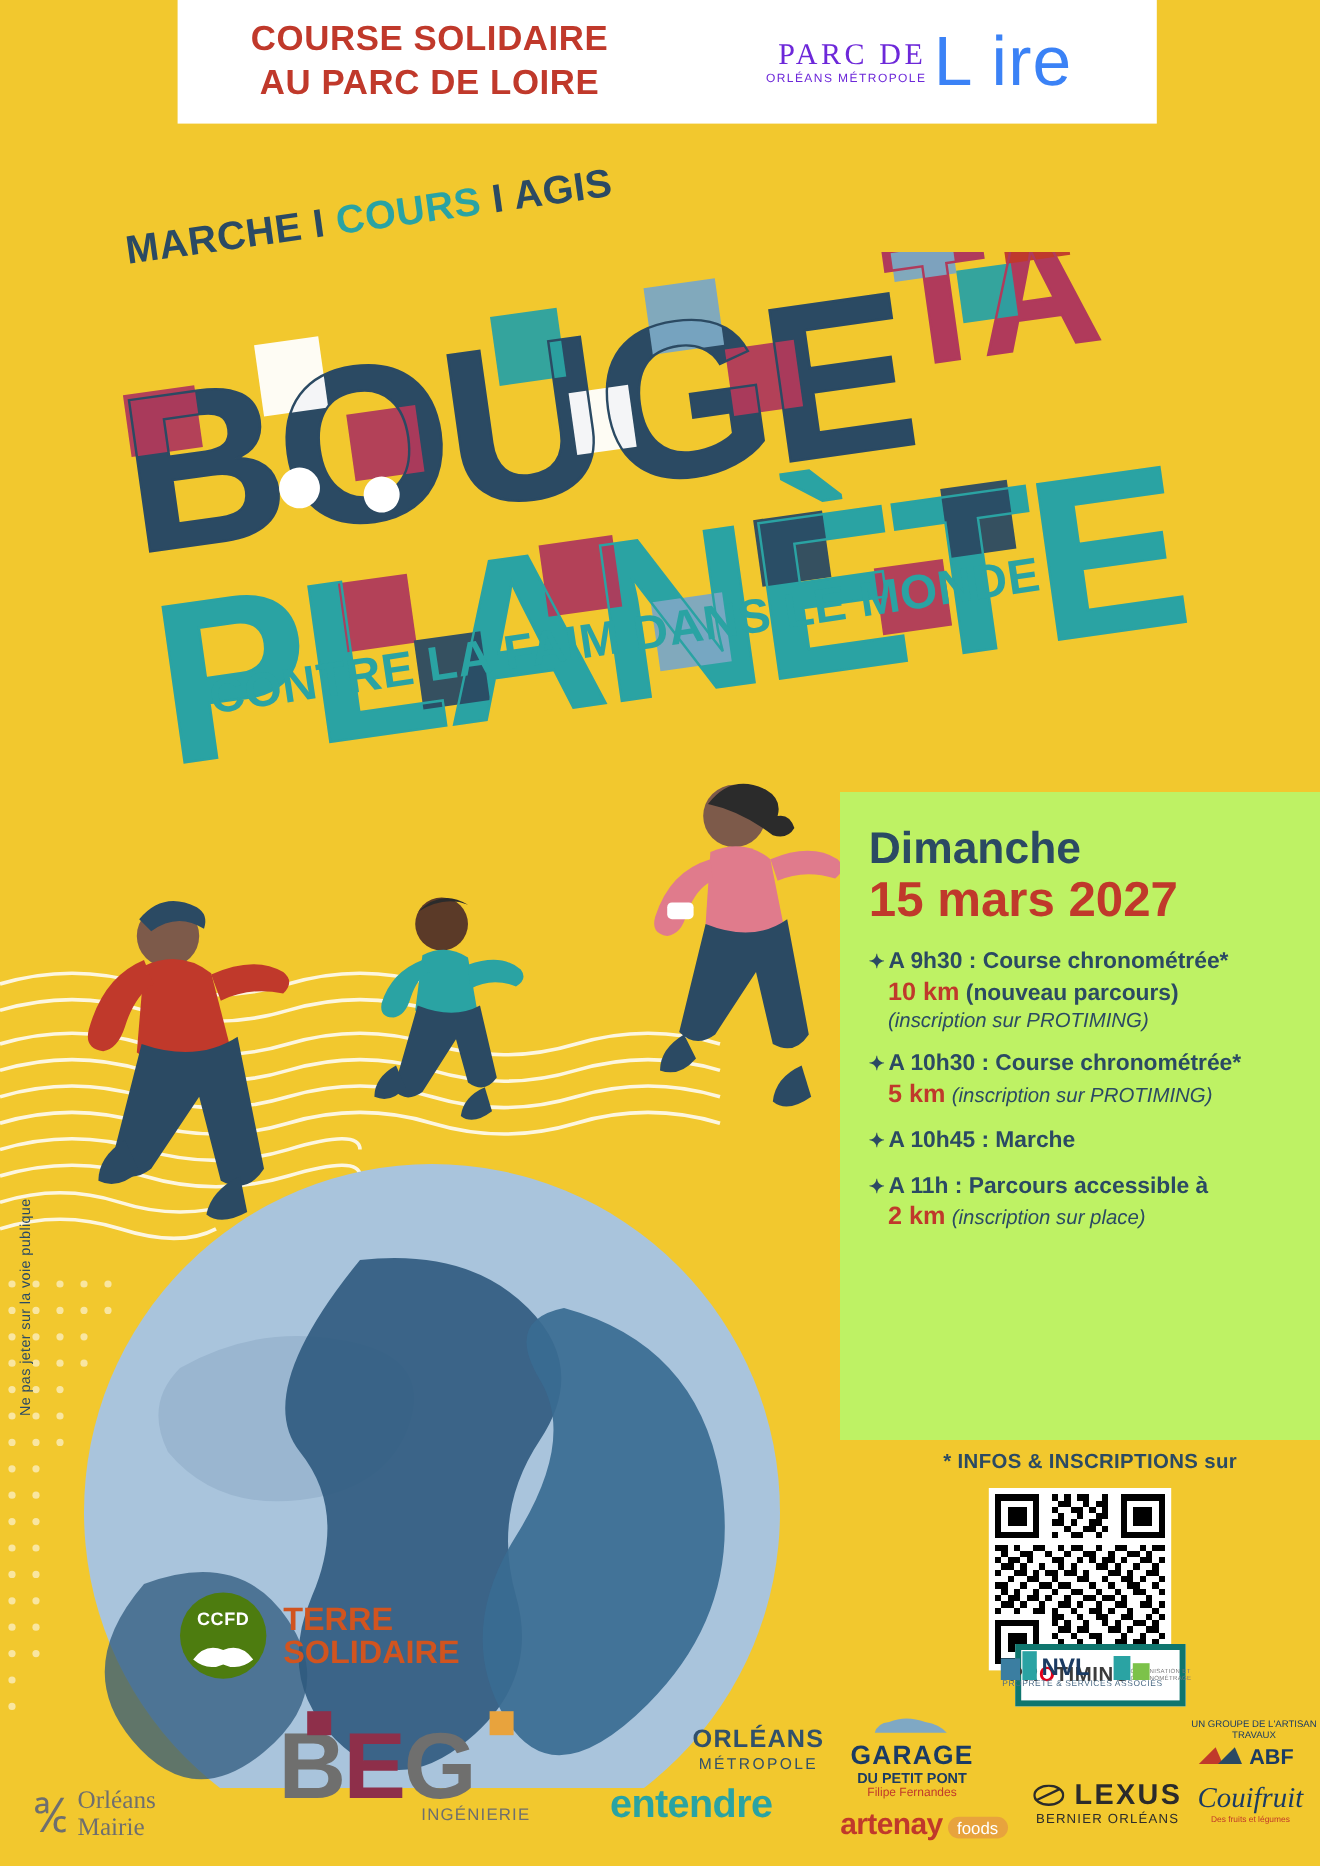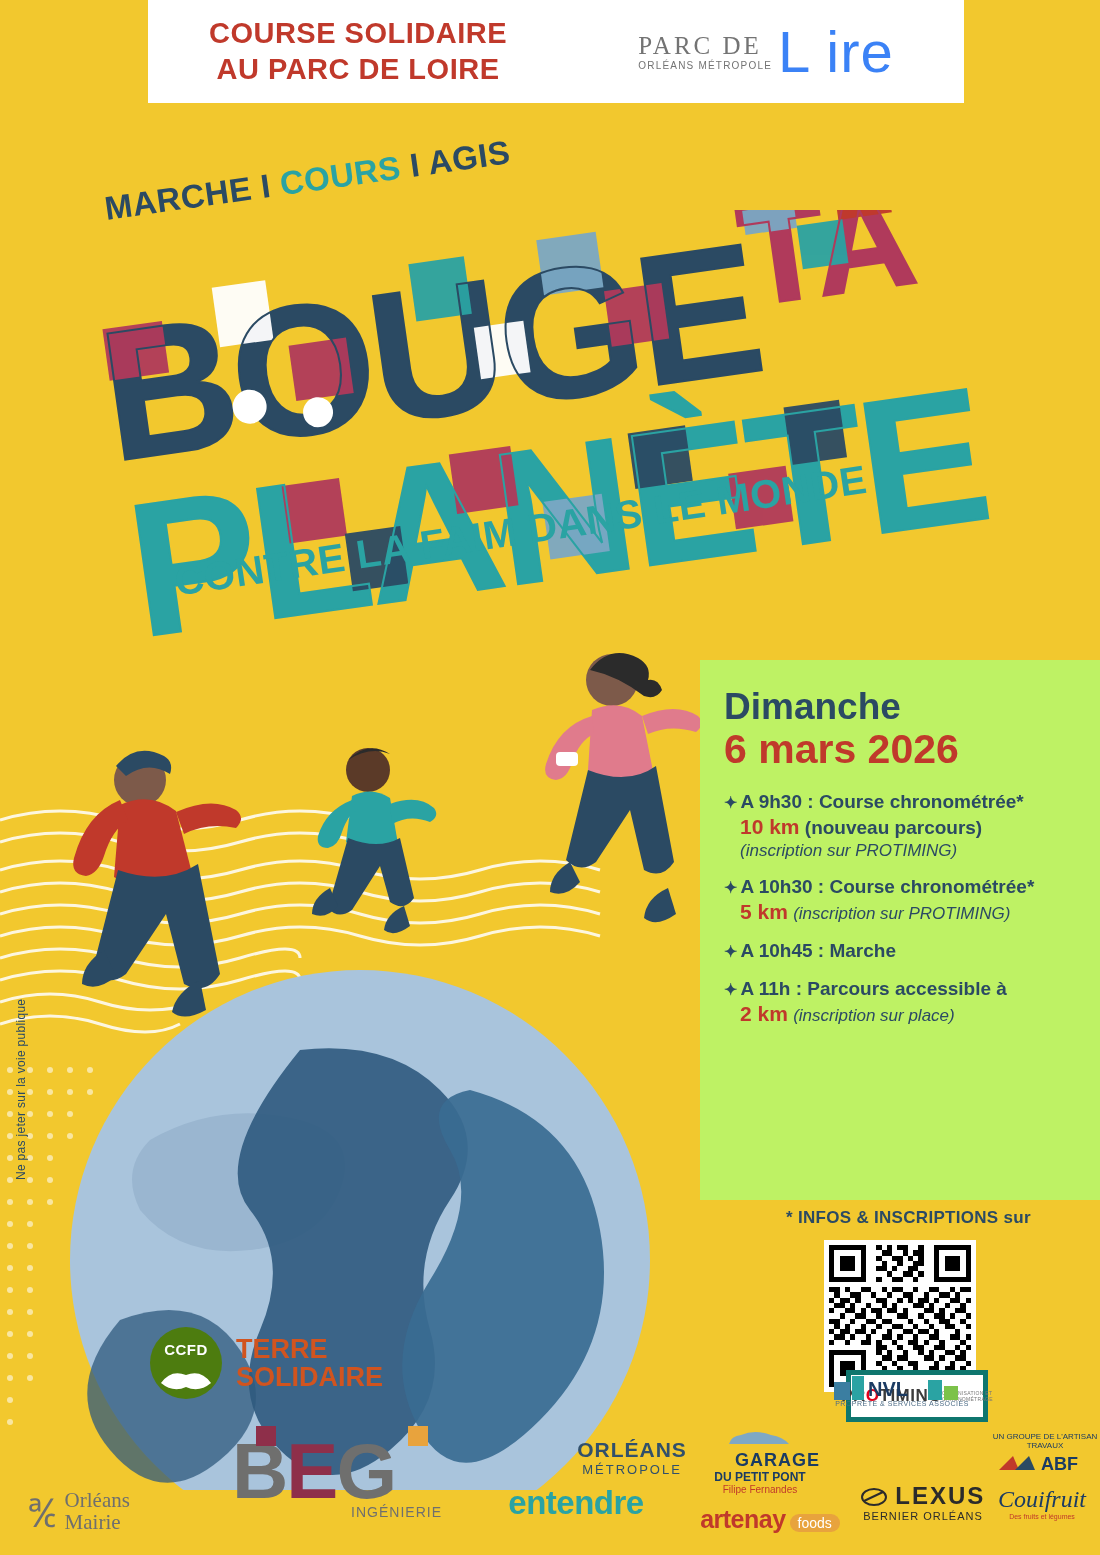--- a/index.html
+++ b/index.html
@@ -15,21 +15,21 @@
     position:absolute;left:148px;top:0;width:816px;height:103px;
     background:#ffffff;display:flex;align-items:center;
   }
   .header-title{
     width:420px;text-align:center;color:#c0392b;font-weight:bold;
     font-size:29px;line-height:1.22;letter-spacing:.5px;
   }
   .parc-logo{
     flex:1;display:flex;align-items:center;justify-content:center;position:relative;height:100%;
   }
-  .parc-left{ text-align:left;color:#737373;margin-right:6px;}
+  .parc-left{ text-align:right;color:#6d28d9;margin-right:6px;}
   .parc-left .l1{font-size:25px;letter-spacing:3px;font-family:"Liberation Serif",serif;}
   .parc-left .l2{font-size:10px;letter-spacing:1.2px;}
   .loire-word{
     font-family:Liberation Sans, sans-serif;color:#3b82f6;font-size:58px;
     letter-spacing:1px;position:relative;line-height:1;
   }
 
   
   .tagline{
     position:absolute;left:105px;top:190px;
@@ -111,21 +111,21 @@
   .orleans-mairie{position:absolute;left:28px;top:1480px;width:190px;height:62px;display:flex;align-items:center;color:#6f6f6e;}
   .om-mark{font-size:40px;font-family:"Liberation Serif",serif;margin-right:8px;}
   .om-txt{font-size:21px;line-height:1.05;font-family:"Liberation Serif",serif;}
 
   .sp{position:absolute;text-align:center;color:#2b4a63;}
   .sp-orleans{left:572px;top:1438px;width:120px;}
   .sp-orleans .a{font-size:21px;font-weight:bold;letter-spacing:1px;color:#31506b;}
   .sp-orleans .b{font-size:13px;letter-spacing:2px;color:#31506b;}
 
   .sp-garage{left:700px;top:1428px;width:120px;}
-  .sp-garage .g{font-size:18px;font-weight:bold;color:#1b3b63;letter-spacing:1px;text-align:right;}
+  .sp-garage .g{font-size:22px;font-weight:bold;color:#1b3b63;letter-spacing:1px;}
   .sp-garage .p{font-size:12px;font-weight:bold;color:#1b3b63;line-height:1.1;}
   .sp-garage .f{font-size:10px;color:#c0392b;}
 
   .sp-nvl{left:832px;top:1374px;width:140px;}
   .sp-nvl .s{font-size:7px;color:#4a6a85;letter-spacing:.5px;}
 
   .sp-abf{left:990px;top:1432px;width:110px;}
   .sp-abf .t{font-size:8px;color:#1b3b63;}
 
   .sp-entendre{left:466px;top:1484px;width:220px;}
@@ -320,21 +320,21 @@
         <circle cx="30" cy="296" r="3"></circle>
       <circle cx="10" cy="318" r="3"></circle>
         <circle cx="30" cy="318" r="3"></circle>
       <circle cx="10" cy="340" r="3"></circle>
       <circle cx="10" cy="362" r="3"></circle>
     </g>
   </svg>
 
   <div class="info-panel">
     <div class="info-date-1">Dimanche</div>
-    <div class="info-date-2">6 mars 2026</div>
+    <div class="info-date-2">15 mars 2027</div>
 
     <div class="event">
       <div class="line1"><span class="bullet">✦</span><span>A 9h30 : Course chronométrée*</span></div>
       <div class="line2"><span class="dist">10 km</span> <span class="line1">(nouveau parcours)</span></div>
       <div class="line2 note">(inscription sur PROTIMING)</div>
     </div>
 
     <div class="event">
       <div class="line1"><span class="bullet">✦</span><span>A 10h30 : Course chronométrée*</span></div>
       <div class="line2"><span class="dist">5 km</span> <span class="note">(inscription sur PROTIMING)</span></div>

